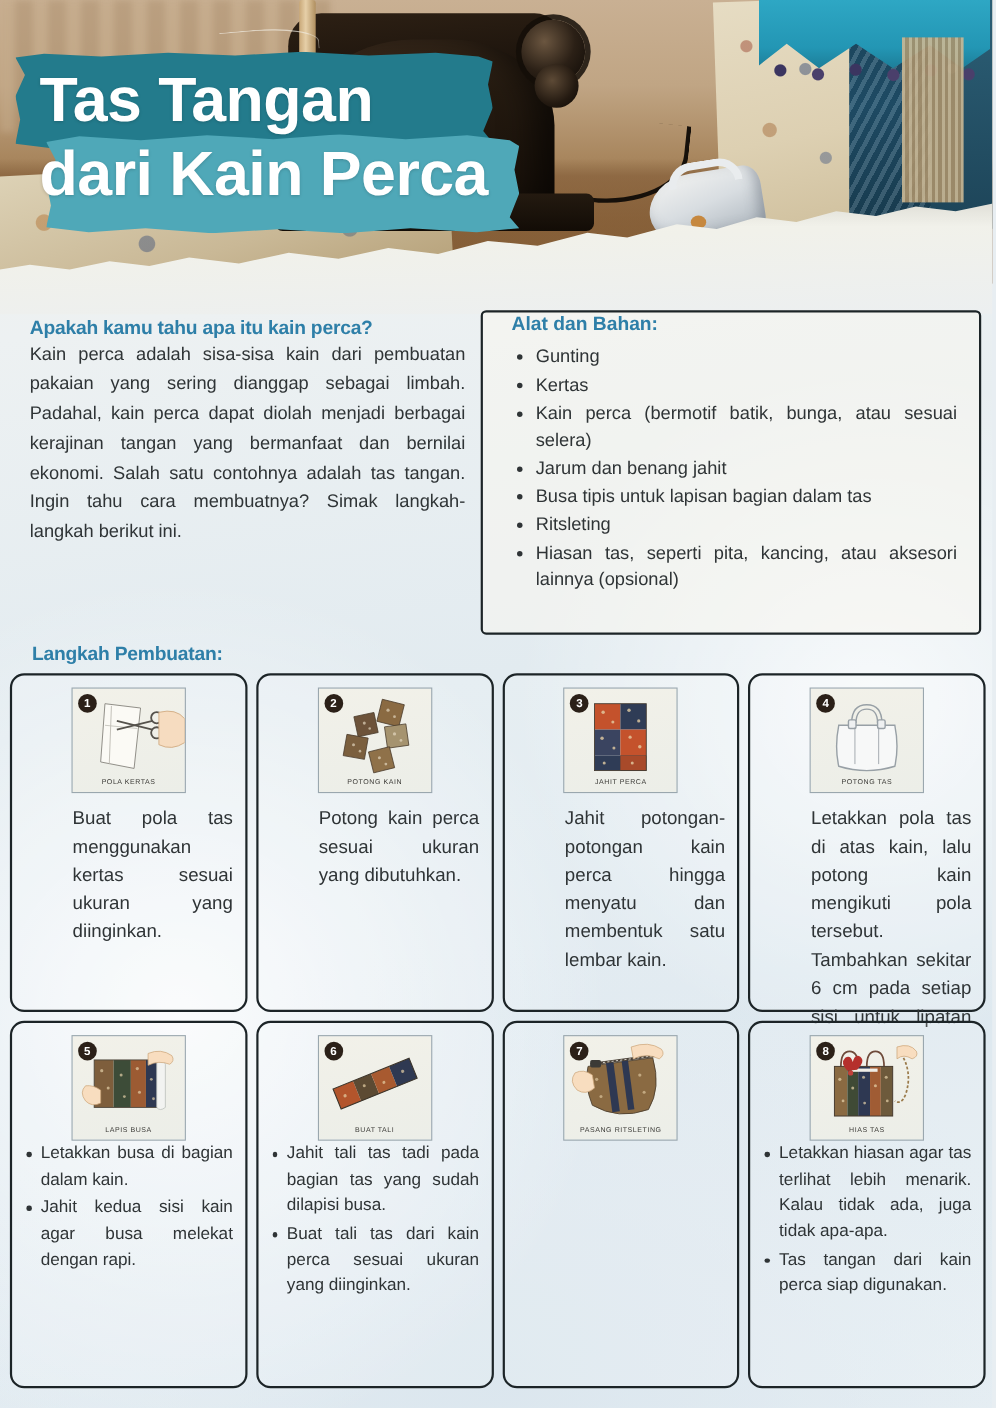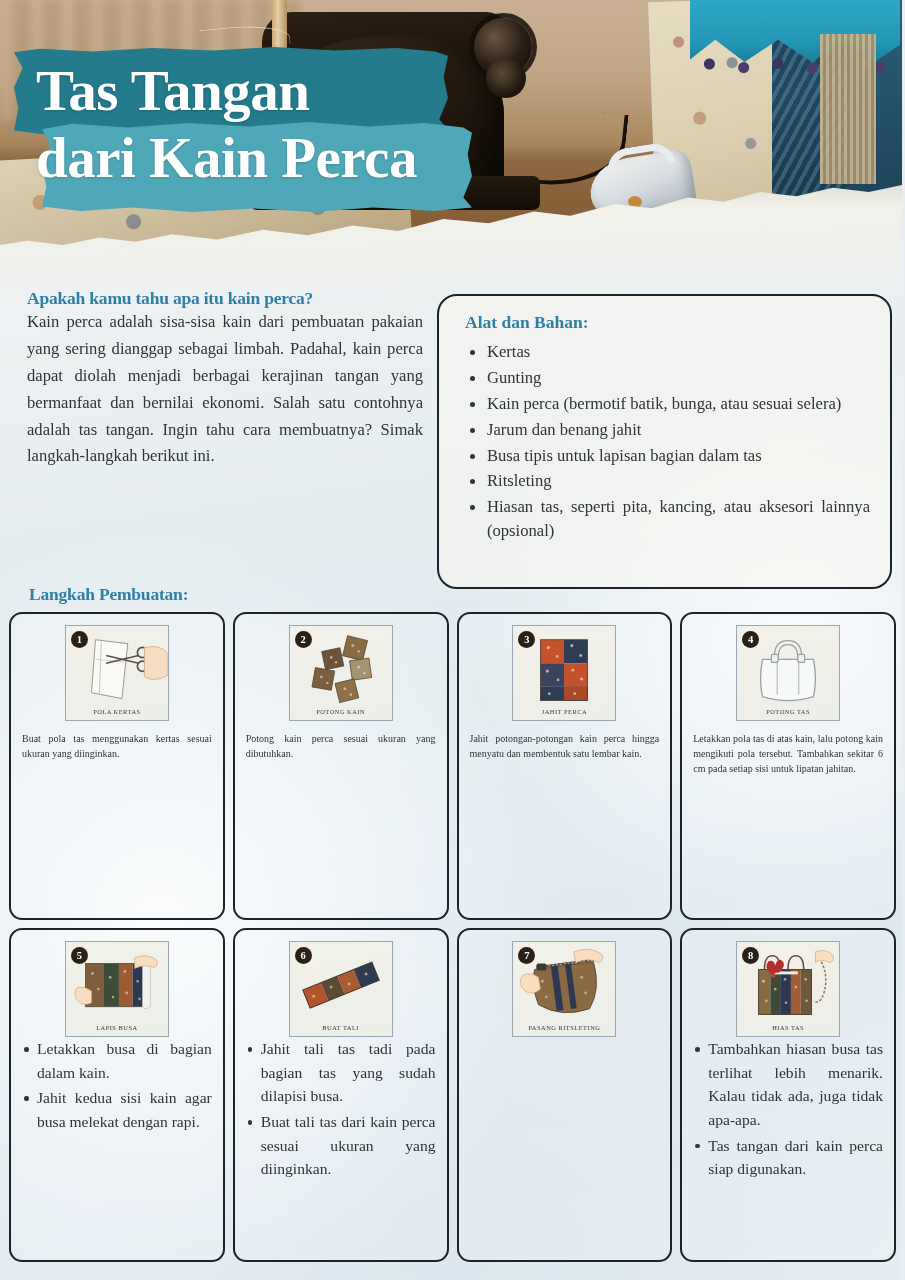--- a/index.html
+++ b/index.html
@@ -16,21 +16,20 @@
   .page {
     position: relative;
     width: 902px;
     height: 1280px;
     overflow: hidden;
     background:
       radial-gradient(ellipse 70% 50% at 18% 72%, rgba(255,255,255,0.85) 0%, rgba(255,255,255,0) 62%),
       radial-gradient(ellipse 60% 40% at 88% 50%, rgba(255,255,255,0.75) 0%, rgba(255,255,255,0) 60%),
       radial-gradient(ellipse 80% 45% at 50% 98%, rgba(219,230,238,0.95) 0%, rgba(219,230,238,0) 70%),
       linear-gradient(172deg, #f3f1e8 0%, #edf1f2 22%, #e2ebf0 48%, #dde8ef 70%, #e6eef3 100%);
-    font-family: Liberation Serif, serif;
   }
 
   
   .header {
     position: absolute;
     top: 0; left: 0;
     width: 905px;
     height: 258px;
     overflow: hidden;
   }
@@ -298,26 +297,26 @@
   }
   .intro-body {
     font-size: 16.6px;
     line-height: 1.62;
     color: #2f3436;
     text-align: justify;
   }
 
   .materials {
     position: absolute;
-    left: 437px; top: 18px;
+    left: 437px; top: 6px;
     width: 455px; height: 295px;
     border: 2.4px solid #1c2427;
-    border-radius: 20px;
+    border-radius: 5px;
     background: rgba(248,247,240,0.58);
-    padding: 16px 20px 14px 26px;
+    padding: 0 20px 14px 26px;
   }
   .materials-title {
     color: #2e7fa8;
     font-size: 17.5px;
     font-weight: bold;
     margin-bottom: 7px;
   }
   .materials ul { list-style: none; }
   .materials li {
     position: relative;
@@ -390,24 +389,25 @@
     text-align: center;
     font-size: 6.4px;
     letter-spacing: 0.5px;
     color: #3b3a36;
     z-index: 4;
   }
   .art { position: absolute; inset: 0; }
 
   .step-text {
     margin-top: 10px;
-    font-size: 10px;
+    font-size: 17px;
     line-height: 1.52;
     color: #2f3436;
     text-align: justify;
+    margin-left: 44px;
   }
   .step-list { list-style: none; margin-top: 0; }
   .step-list li {
     position: relative;
     padding-left: 15px;
     font-size: 15.6px;
     line-height: 1.52;
     color: #2f3436;
     text-align: justify;
     margin-bottom: 2px;
@@ -463,22 +463,22 @@
   <div class="body-area">
 
     <div class="intro-col">
       <div class="section-heading">Apakah kamu tahu apa itu kain perca?</div>
       <p class="intro-body">Kain perca adalah sisa-sisa kain dari pembuatan pakaian yang sering dianggap sebagai limbah. Padahal, kain perca dapat diolah menjadi berbagai kerajinan tangan yang bermanfaat dan bernilai ekonomi. Salah satu contohnya adalah tas tangan. Ingin tahu cara membuatnya? Simak langkah-langkah berikut ini.</p>
     </div>
 
     <div class="materials">
       <div class="materials-title">Alat dan Bahan:</div>
       <ul>
+        <li>Gunting</li>
         <li>Kertas</li>
-        <li>Gunting</li>
         <li>Kain perca (bermotif batik, bunga, atau sesuai selera)</li>
         <li>Jarum dan benang jahit</li>
         <li>Busa tipis untuk lapisan bagian dalam tas</li>
         <li>Ritsleting</li>
         <li>Hiasan tas, seperti pita, kancing, atau aksesori lainnya (opsional)</li>
       </ul>
     </div>
 
     <div class="section-heading steps-heading">Langkah Pembuatan:</div>
 
@@ -707,20 +707,20 @@
               <path d="M34 32 q-7 -7 -2 -12 q5 -3 7 4 q2 -8 7 -5 q5 4 -3 12 z" fill="#b5302c"></path>
               <circle cx="37" cy="34" r="2.4" fill="#c4403a"></circle>
               <path d="M86 20 q8 16 2 34 q-4 10 -10 6" fill="none" stroke="#9a7a4a" stroke-width="1.6" stroke-dasharray="2.6 1.8"></path>
               <path d="M80 10 q12 -4 18 4 q2 5 -4 7 q-8 -5 -14 0 z" fill="#f8ddbf" stroke="#cea87c" stroke-width="0.7"></path>
             </svg>
             <div class="badge">8</div>
             <div class="thumb-cap">HIAS TAS</div>
           </div>
         </div>
         <ul class="step-list">
-          <li>Tambahkan hiasan busa tas terlihat lebih menarik. Kalau tidak ada, juga tidak apa-apa.</li>
+          <li>Letakkan hiasan agar tas terlihat lebih menarik. Kalau tidak ada, juga tidak apa-apa.</li>
           <li>Tas tangan dari kain perca siap digunakan.</li>
         </ul>
       </div>
 
     </div>
   </div>
 </div>
 
 </body></html>

